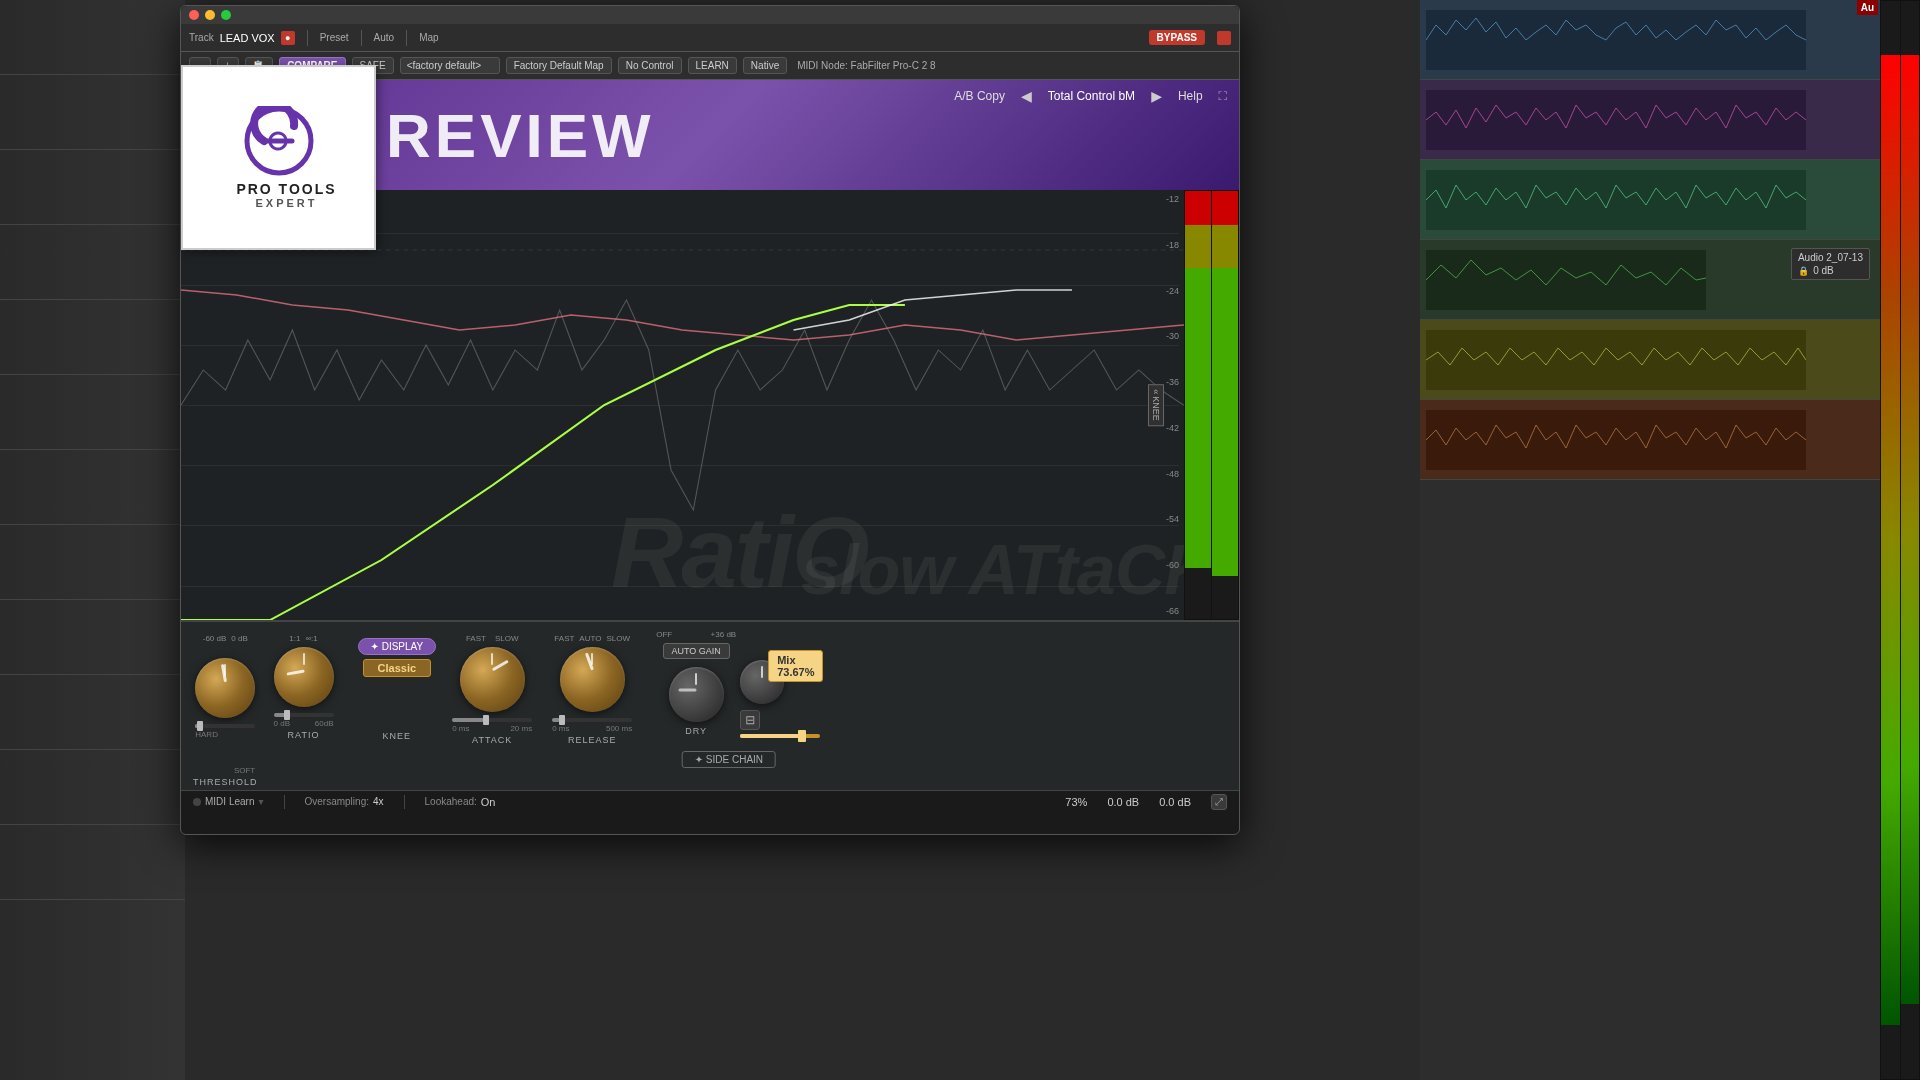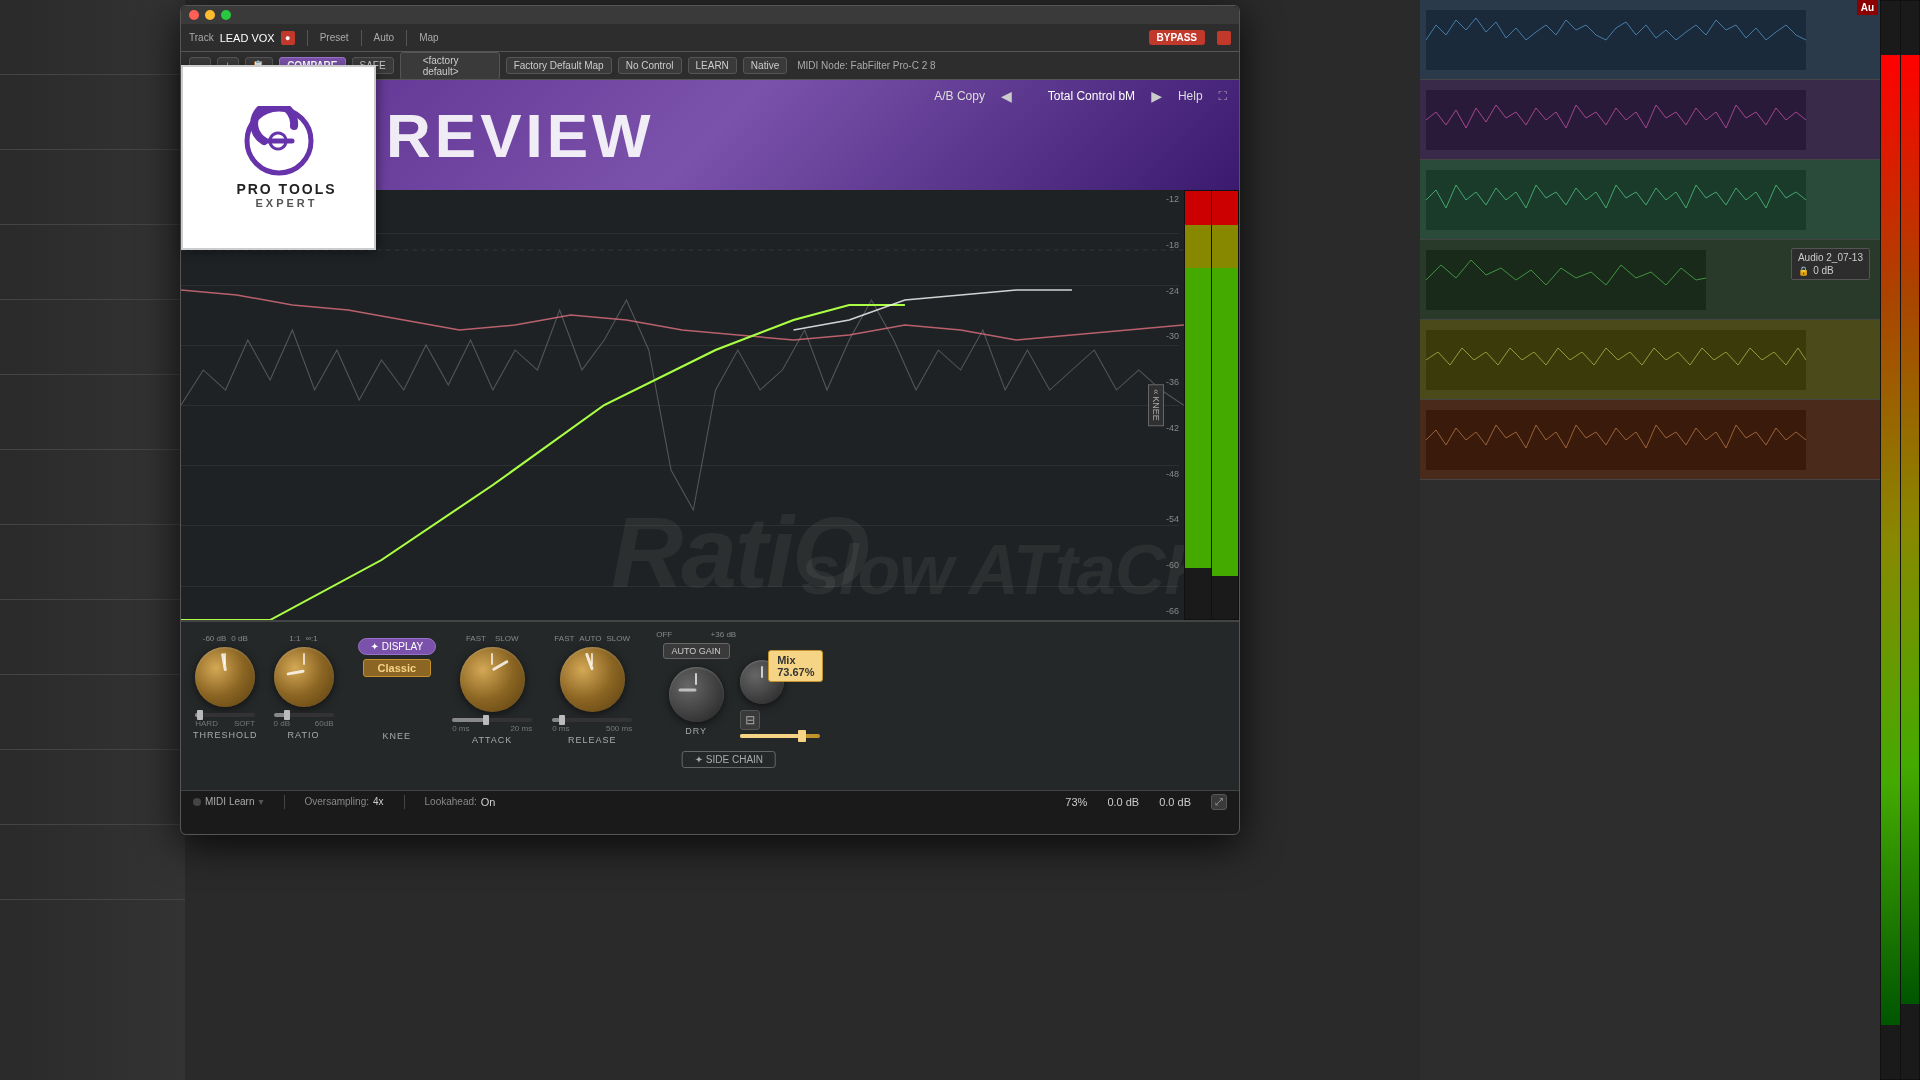--- a/index.html
+++ b/index.html
@@ -209,21 +209,20 @@
 
     .ff-nav-arrow {
       color: #ccc;
       font-size: 14px;
       cursor: pointer;
     }
 
     .nav-center {
       color: #fff;
       font-size: 12px;
-      margin-left: 20px;
     }
 
     
     .comp-display {
       position: relative;
       height: 430px;
       background: #1e2224;
       overflow: hidden;
     }
 
@@ -501,21 +500,21 @@
     <button class="bypass-btn">BYPASS</button>
     <div class="insert-indicator" style="background:#c0392b;"></div>
   </div>
 
   <div class="plugin-toolbar">
     <button class="toolbar-btn">−</button>
     <button class="toolbar-btn">+</button>
     <button class="toolbar-btn">📋</button>
     <button class="compare-btn">COMPARE</button>
     <button class="toolbar-btn">SAFE</button>
-    <div style="width:100px;background:#3a3a3a;border:1px solid #555;border-radius:3px;padding:2px 22px;display:flex;align-items:center;gap:4px;">
+    <div style="width:100px;background:#3a3a3a;border:1px solid #555;border-radius:3px;padding:2px 6px;display:flex;align-items:center;gap:4px;">
       <span style="color:#ccc;font-size:10px;">&lt;factory default&gt;</span>
     </div>
     <button class="toolbar-btn">Factory Default Map</button>
     <button class="toolbar-btn">No Control</button>
     <button class="toolbar-btn">LEARN</button>
     <button class="toolbar-btn">Native</button>
     <span class="midi-node">MIDI Node: FabFilter Pro-C 2 8</span>
   </div>
 
   <div class="ff-header">
@@ -604,34 +603,34 @@
     <div style="position:absolute;right:75px;top:50%;transform:translateY(-50%);background:rgba(50,50,50,0.9);color:#aaa;font-size:9px;padding:4px 2px;border:1px solid #666;writing-mode:vertical-rl;cursor:pointer;display:flex;align-items:center;gap:2px;">
       <span>«</span>
       <span>KNEE</span>
     </div>
 
   </div>
 
   <div class="controls-area">
 
     <div class="knob-group" style="margin-top:4px;">
-      <div style="display:flex;gap:1px;margin-bottom:2px;">
+      <div style="display:flex;gap:1px;margin-bottom:13px;">
         <span style="color:#888;font-size:8px;">-60 dB</span>
         <span style="color:#888;font-size:8px;margin-left:4px;">0 dB</span>
       </div>
       <div class="knob" style="width:60px;height:60px;">
         <div class="knob-indicator" style="top:6px;left:calc(50% - 1px);transform-origin:bottom center;transform:rotate(-10deg);background:rgba(255,255,255,0.8);"></div>
       </div>
       <div style="height:4px;width:60px;background:#333;border-radius:2px;margin-top:4px;position:relative;">
         <div style="position:absolute;left:0;top:0;width:5%;height:100%;background:#888;border-radius:2px;"></div>
         <div style="position:absolute;left:3%;top:-3px;width:6px;height:10px;background:#bbb;border-radius:1px;"></div>
       </div>
       <div style="display:flex;justify-content:space-between;width:60px;">
         <span style="color:#777;font-size:8px;">HARD</span>
-        <span style="color:#777;font-size:8px;">SOFT</span>
+        <span style="color:#777;font-size:8px;margin-top:36px;">SOFT</span>
       </div>
       <span style="color:#aaa;font-size:9px;letter-spacing:1px;">THRESHOLD</span>
     </div>
 
     <div class="knob-group" style="margin-top:4px;">
       <div style="display:flex;gap:1px;margin-bottom:2px;">
         <span style="color:#888;font-size:8px;">1:1</span>
         <span style="color:#888;font-size:8px;margin-left:4px;">∞:1</span>
       </div>
       <div class="knob" style="width:60px;height:60px;">

